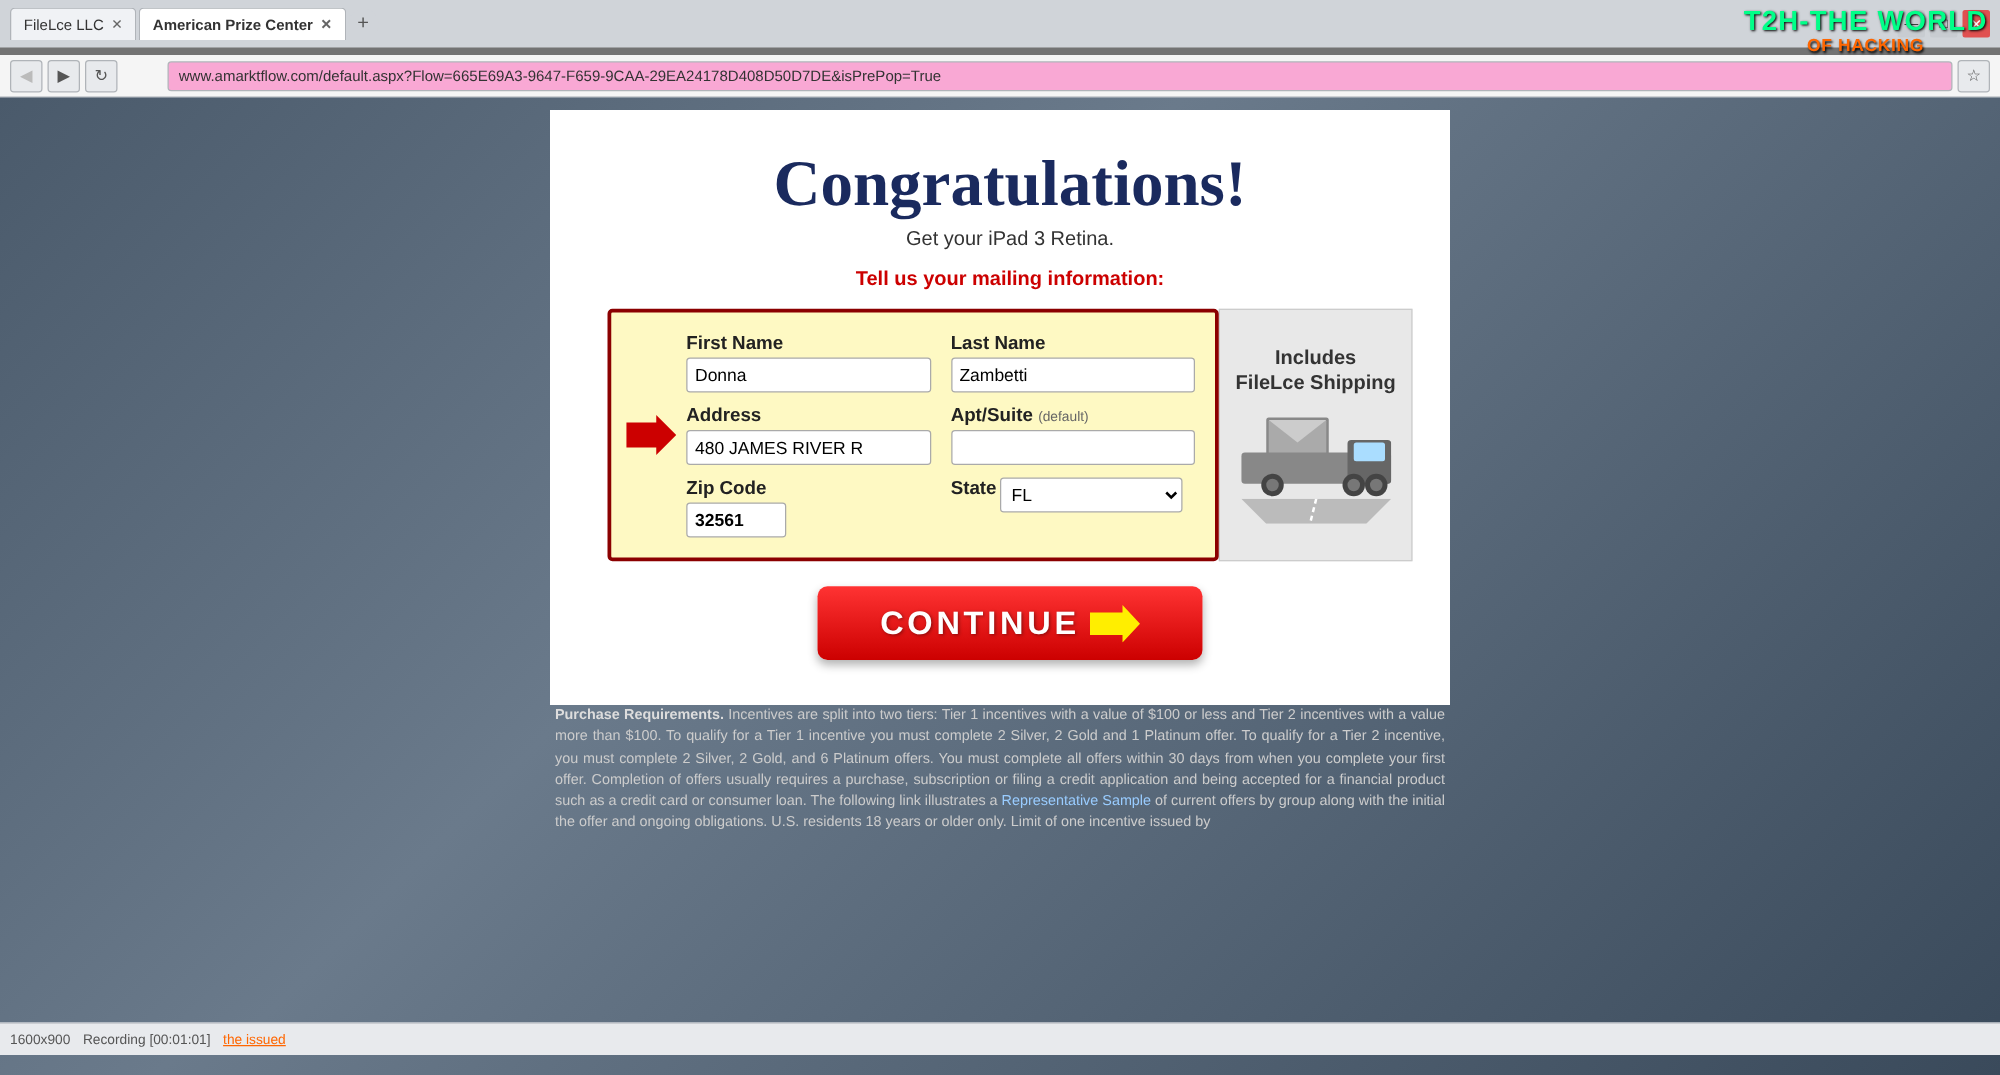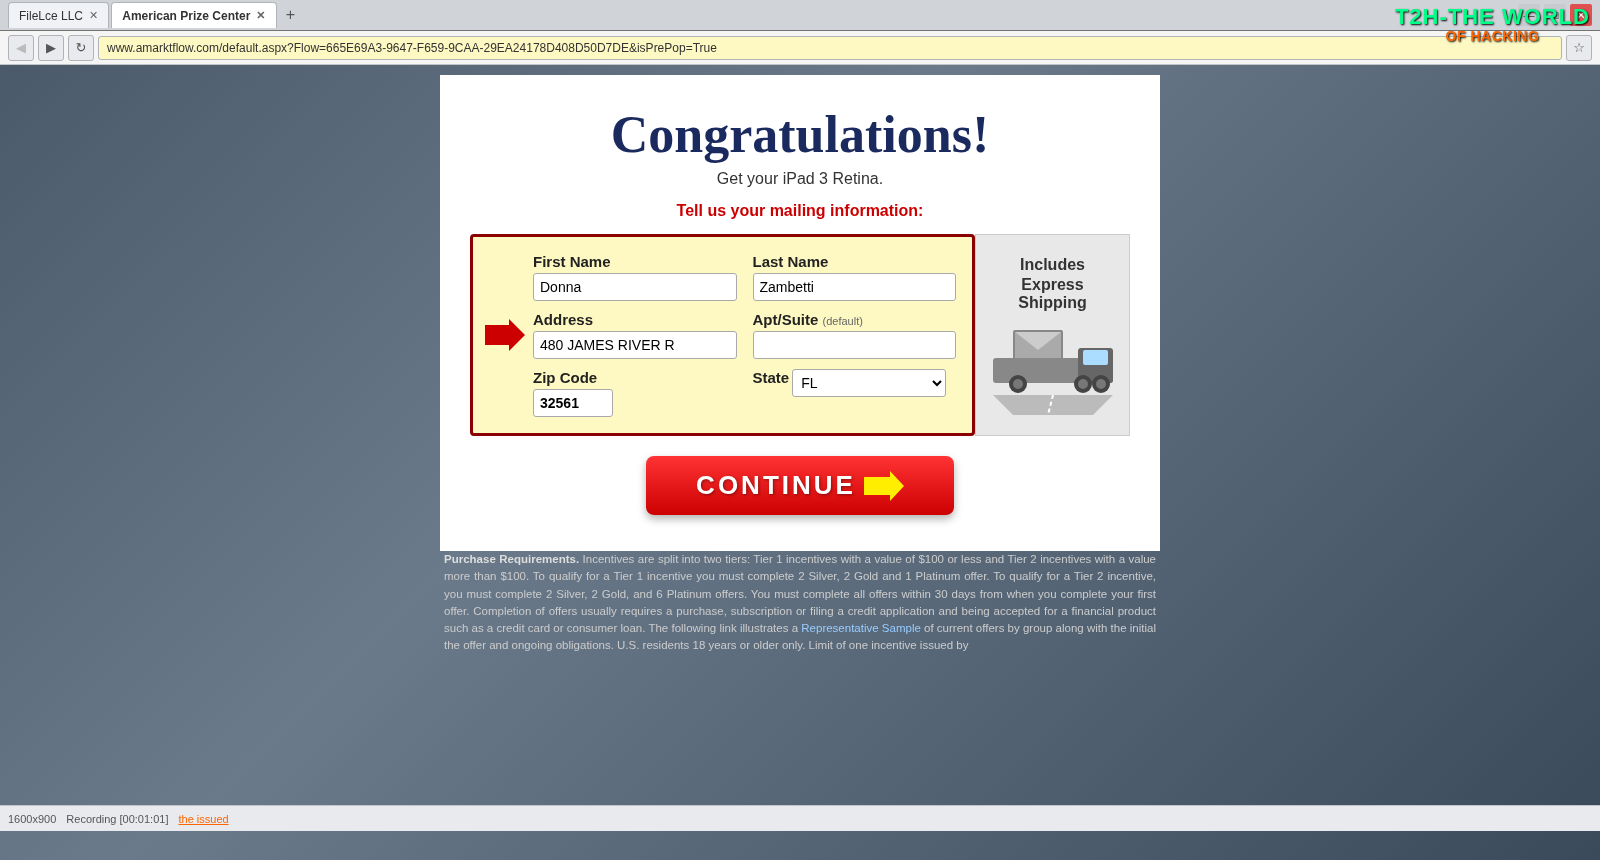--- a/index.html
+++ b/index.html
@@ -13,23 +13,23 @@
 
     
     .browser-chrome {
       background: #dde1e6;
       width: 100%;
     }
     .title-bar {
       display: flex;
       align-items: center;
       background: #d0d4d9;
-      height: 31px;
+      height: 44px;
       padding: 0 8px;
-      border-bottom: 1px solid #737373;
+      border-bottom: 6px solid #737373;
     }
     .tab {
       display: inline-flex;
       align-items: center;
       background: #f0f2f5;
       border: 1px solid #b0b4b9;
       border-bottom: none;
       border-radius: 4px 4px 0 0;
       padding: 4px 10px;
       font-size: 12px;
@@ -101,22 +101,23 @@
       color: #555;
     }
     .nav-btn.disabled { color: #bbb; }
     .url-bar {
       flex: 1;
       height: 24px;
       border: 1px solid #b0b4b9;
       border-radius: 3px;
       padding: 0 8px;
       font-size: 12px;
-      background: #fef9c3;
-      color: #333;
+      background: #f9a8d4;
+      color: #333;
+      margin-left: 36px;
     }
     .bookmarks-bar {
       display: flex;
       align-items: center;
       background: #f0f2f5;
       height: 28px;
       padding: 0 8px;
       border-bottom: 1px solid #c0c4c9;
       gap: 10px;
       font-size: 12px;
@@ -171,21 +172,21 @@
       display: flex;
       flex-direction: column;
       align-items: center;
       padding-top: 10px;
     }
 
     
     .main-card {
       width: 720px;
       background: white;
-      padding: 30px 30px 20px 30px;
+      padding: 30px 30px 20px 46px;
       margin-top: 0;
     }
 
     .congrats-title {
       text-align: center;
       font-size: 52px;
       font-weight: bold;
       color: #1a2a5e;
       font-family: Georgia, serif;
       margin-bottom: 6px;
@@ -453,21 +454,21 @@
                   <option value="TX">TX</option>
                 </select>
               </div>
             </div>
           </div>
         </div>
       </div>
 
       <div class="shipping-box">
         <div class="shipping-label">Includes</div>
-        <div class="shipping-sub">Express Shipping</div>
+        <div class="shipping-sub">FileLce Shipping</div>
 
         <svg width="120" height="75" viewBox="0 0 120 75">
 
           <rect x="20" y="10" width="50" height="35" rx="2" fill="#888"></rect>
           <rect x="22" y="12" width="46" height="31" rx="1" fill="#aaa"></rect>
 
           <polygon points="22,12 45,30 68,12" fill="#ccc"></polygon>
 
           <rect x="0" y="38" width="120" height="25" rx="3" fill="#888"></rect>
 

